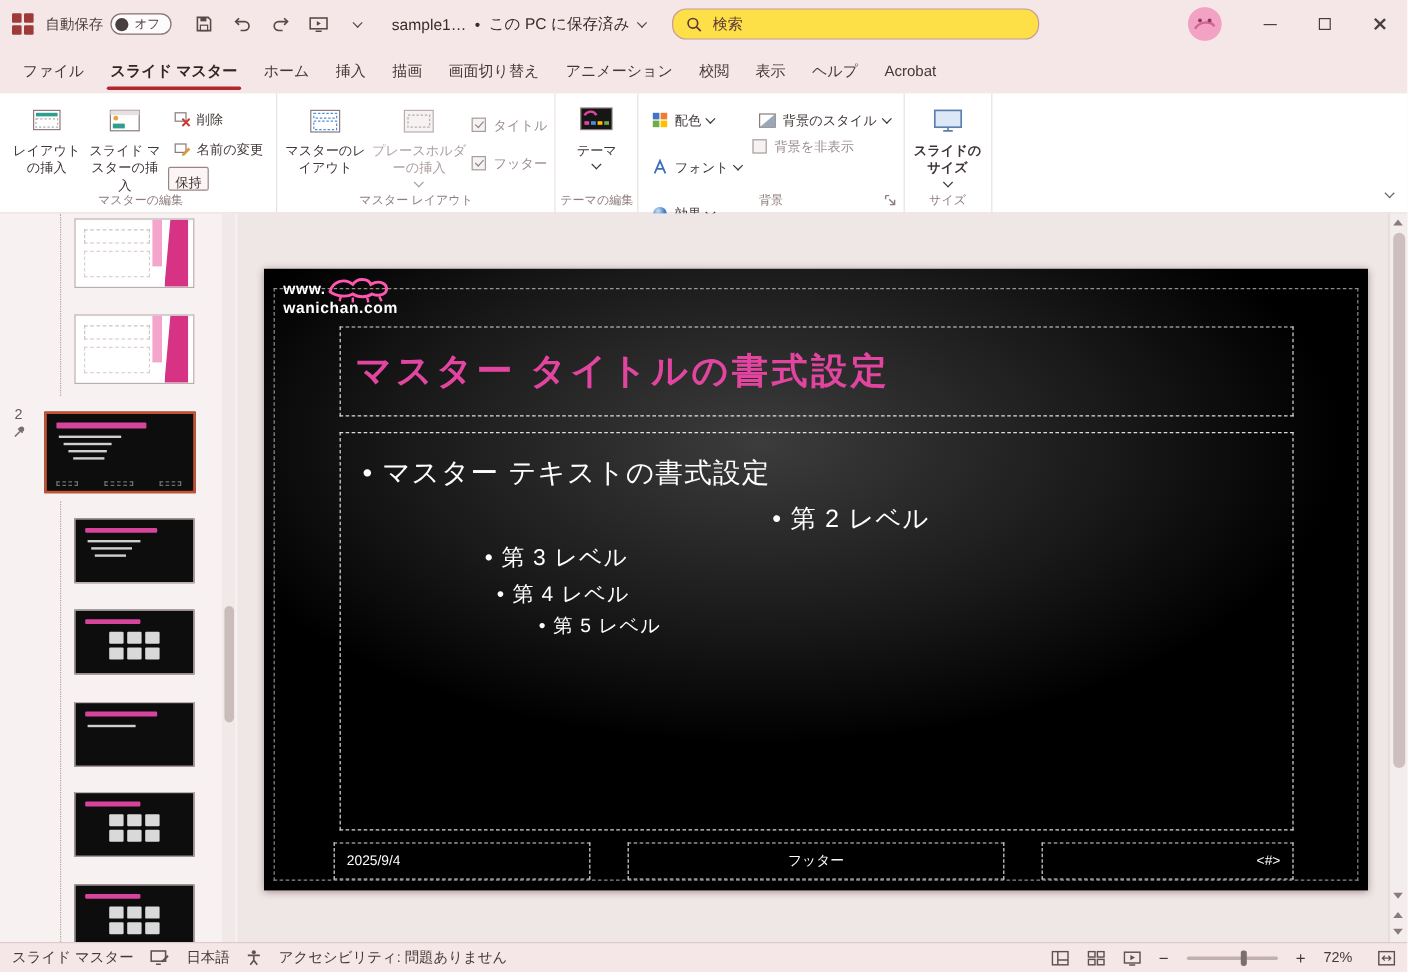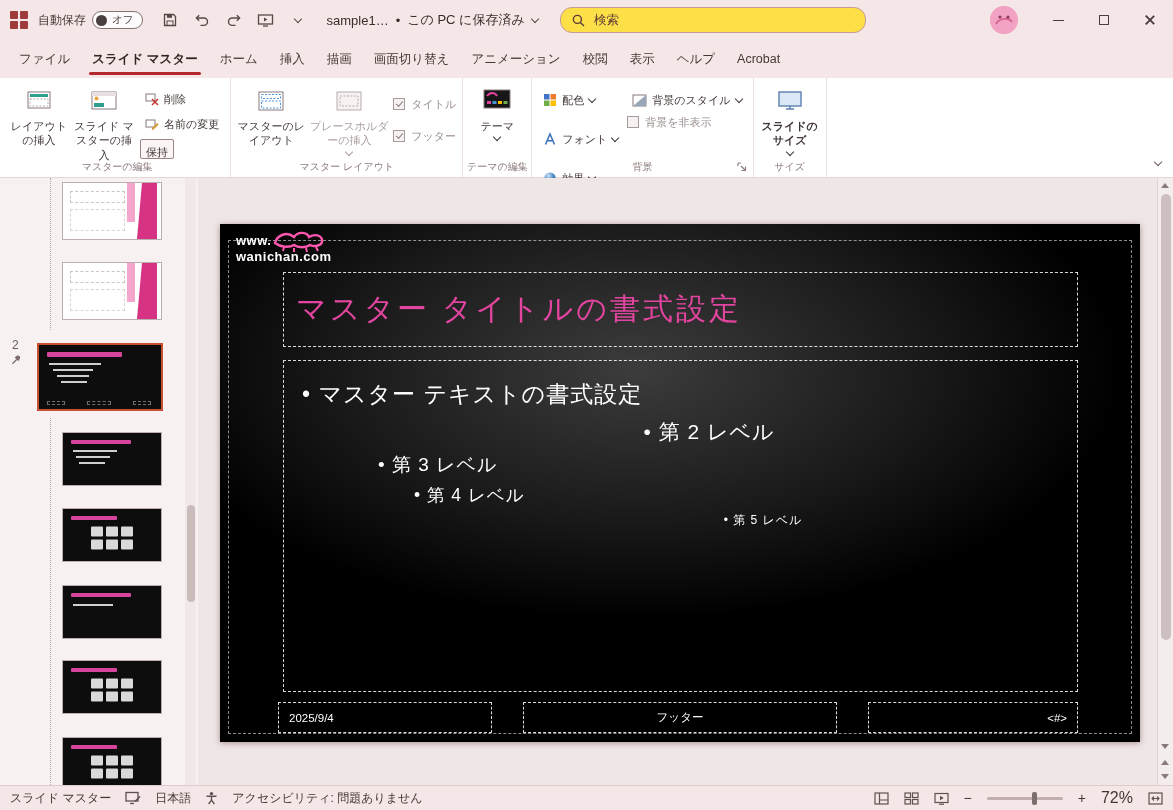--- a/index.html
+++ b/index.html
@@ -86,46 +86,46 @@
   .thumb-scroll .sthumb{position:absolute;left:1.5px;top:327px;width:8px;height:97px;background:#cbbcbc;border-radius:4px;}
 
   
   .canvas{position:absolute;left:198px;top:0;right:16px;bottom:0;background:#efe6e6;}
   .slide{position:absolute;left:22px;top:46px;width:920px;height:518px;background:radial-gradient(ellipse 60% 55% at 45% 28%,#3c3c3c 0%,#181818 55%,#000 88%);box-shadow:0 1px 6px rgba(80,40,40,.45);}
   .outer-dash{position:absolute;left:8px;top:16px;right:8px;bottom:8px;border:1px dashed rgba(255,255,255,.55);}
   .logo{position:absolute;left:16px;top:9px;color:#fff;font-weight:bold;font-size:13px;line-height:16px;letter-spacing:.5px;}
   .doodle{position:absolute;left:52px;top:5px;}
   .ph{border:1px dashed rgba(255,255,255,.85);position:absolute;}
   .title-ph{left:63px;top:48px;width:795px;height:75px;display:flex;align-items:center;padding-left:12px;}
-  .title-text{color:#e2459f;font-size:30px;letter-spacing:3px;font-weight:normal;}
+  .title-text{color:#e2459f;font-size:30px;letter-spacing:3px;font-weight:bold;}
   .body-ph{left:63px;top:136px;width:795px;height:332px;padding-top:12px;color:#fff;}
   .bl{white-space:nowrap;letter-spacing:1px;}
   .lv1{margin-left:18px;font-size:23px;margin-top:6px;}
   .lv2{margin-left:57px;font-size:21px;margin-top:8px;text-align:center;}
-  .lv3{margin-left:94px;font-size:19px;margin-top:6px;}
+  .lv3{margin-left:120px;font-size:19px;margin-top:6px;}
   .lv4{margin-left:130px;font-size:17.5px;margin-top:5px;}
-  .lv5{margin-left:165px;font-size:12px;margin-top:5px;text-align:center;}
+  .lv5{margin-left:165px;font-size:16px;margin-top:5px;}
   .date-ph{left:58px;top:478px;width:214px;height:31px;display:flex;align-items:center;padding-left:10px;color:#fff;font-size:11.5px;}
   .footer-ph{left:303px;top:478px;width:314px;height:31px;display:flex;align-items:center;justify-content:center;color:#fff;font-size:11.5px;}
   .num-ph{left:648px;top:478px;width:210px;height:31px;display:flex;align-items:center;justify-content:flex-end;padding-right:10px;color:#fff;font-size:11.5px;}
 
   
   .vscroll{position:absolute;right:0;top:0;width:16px;height:607px;background:#f4eded;border-left:1px solid #e2d4d4;}
   .tri{width:0;height:0;border-left:4px solid transparent;border-right:4px solid transparent;position:absolute;left:3px;}
   .tri.up{border-bottom:5px solid #8a7b7b;}
   .tri.down{border-top:5px solid #8a7b7b;}
   .vthumb{position:absolute;left:3px;top:16px;width:10px;height:446px;background:#cdbfbf;border-radius:5px;}
 
   
   .statusbar{position:absolute;left:0;top:785px;right:0;height:25px;background:#f5e7e7;border-top:1px solid #ddcccc;display:flex;align-items:center;font-size:12px;color:#463737;padding:0 10px;}
   .sb-left{display:flex;align-items:center;gap:14px;}
   .sb-right{margin-left:auto;display:flex;align-items:center;gap:15px;}
   .zoom-track{width:76px;height:3px;background:#c2b0b0;border-radius:2px;position:relative;}
   .zoom-thumb{position:absolute;left:60%;top:-5px;width:5px;height:13px;background:#7d6e6e;border-radius:2px;}
-  .zoomtxt{font-size:16px;color:#463737;min-width:30px;text-align:right;}
+  .zoomtxt{font-size:12px;color:#463737;min-width:30px;}
   svg{display:block;}
 </style>
 </head>
 <body>
 
 <div id="app">
 
   <div class="titlebar">
     <div class="app-icon">
         <span></span>

